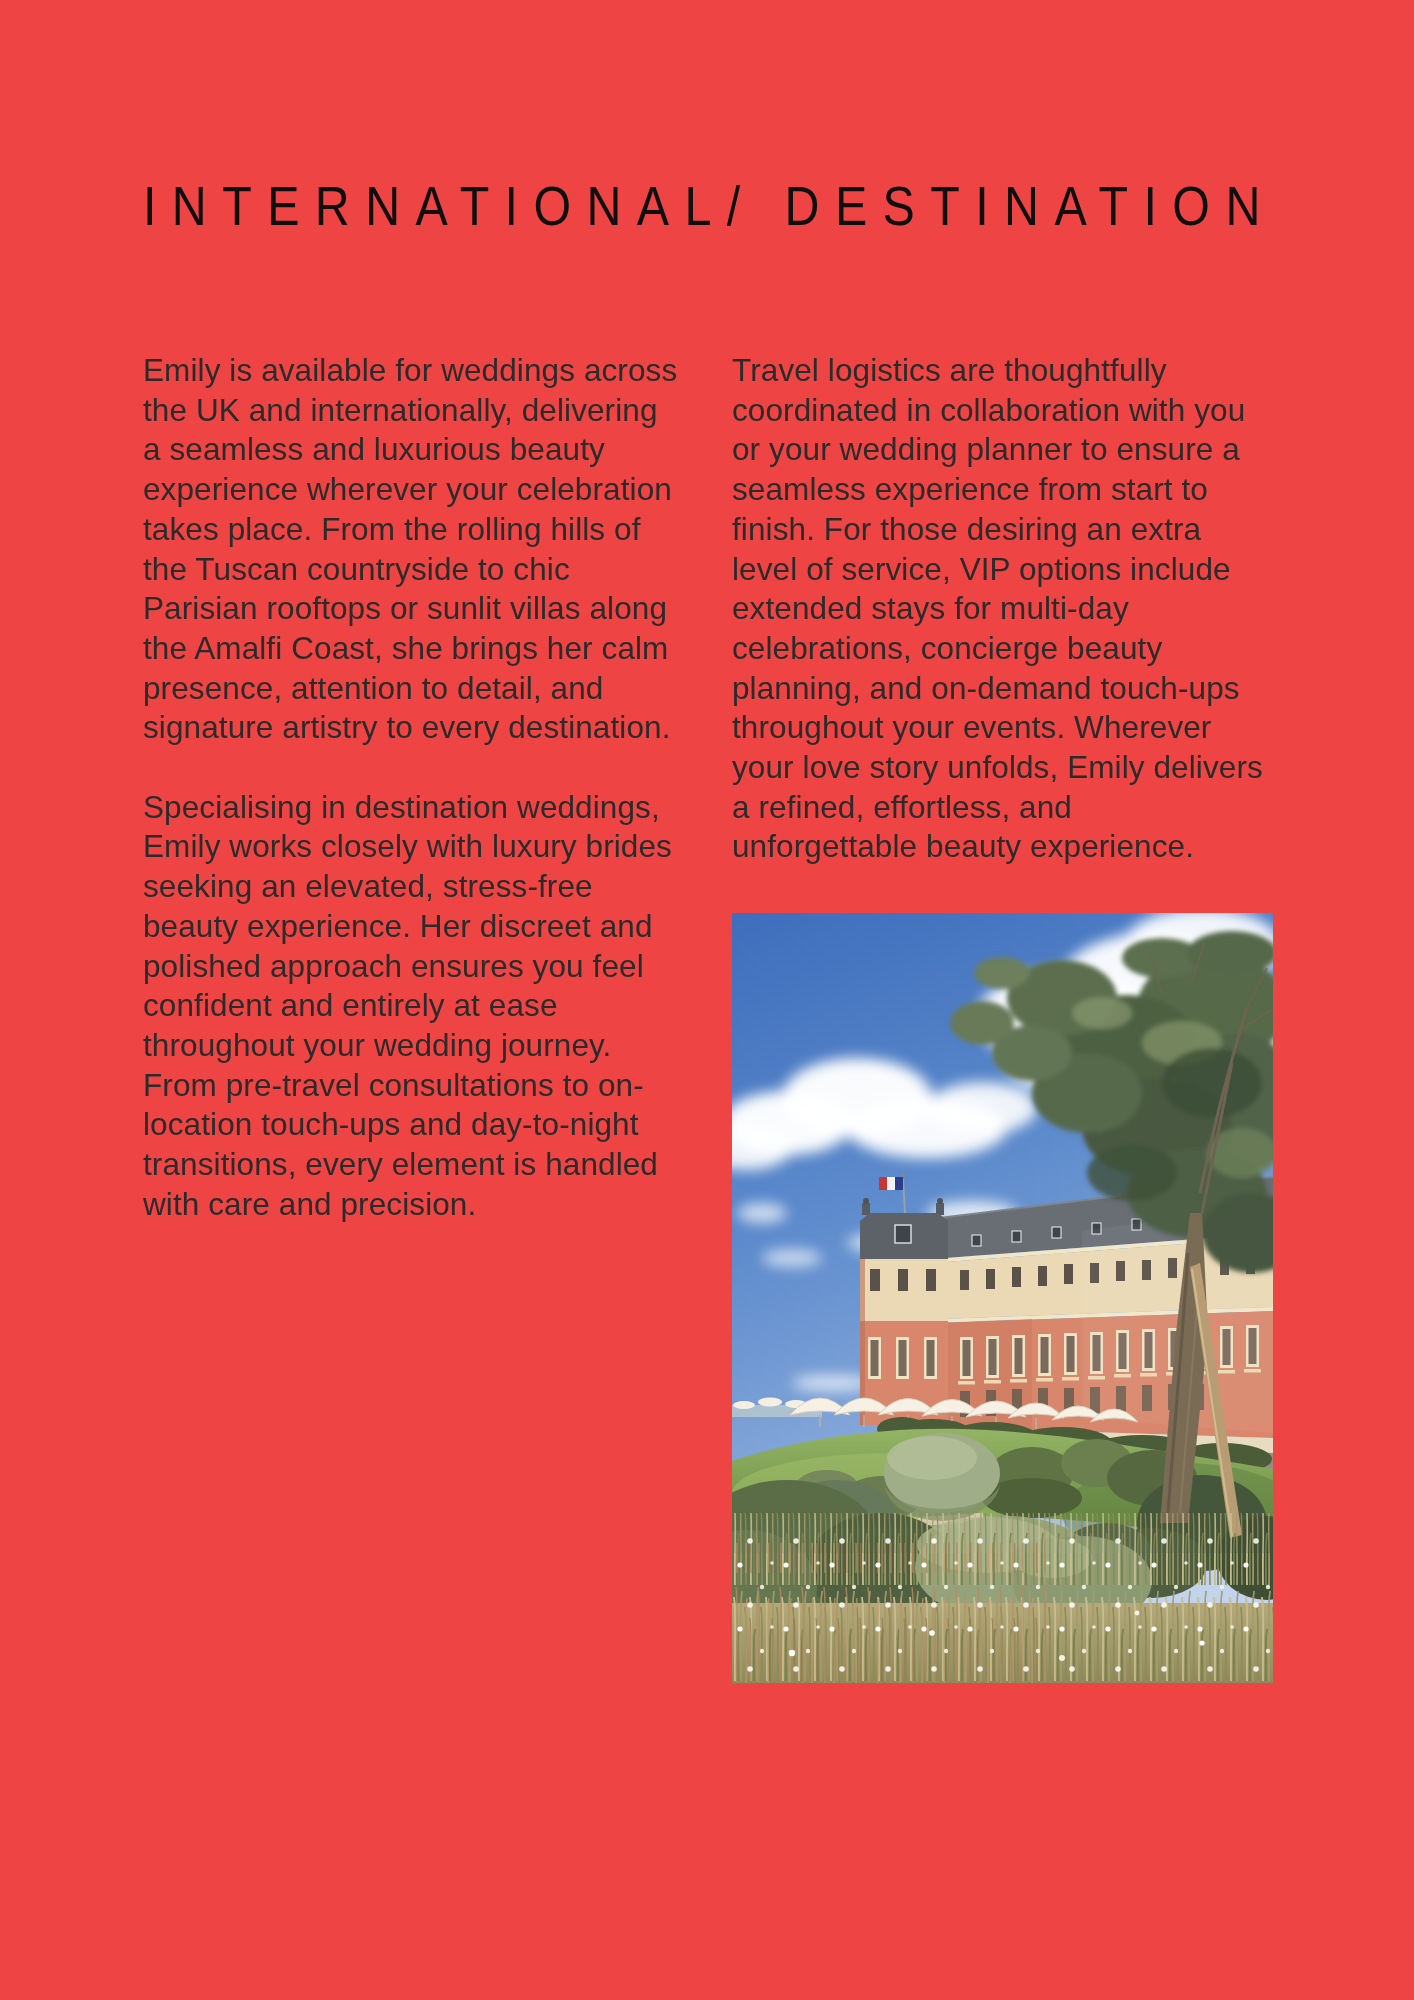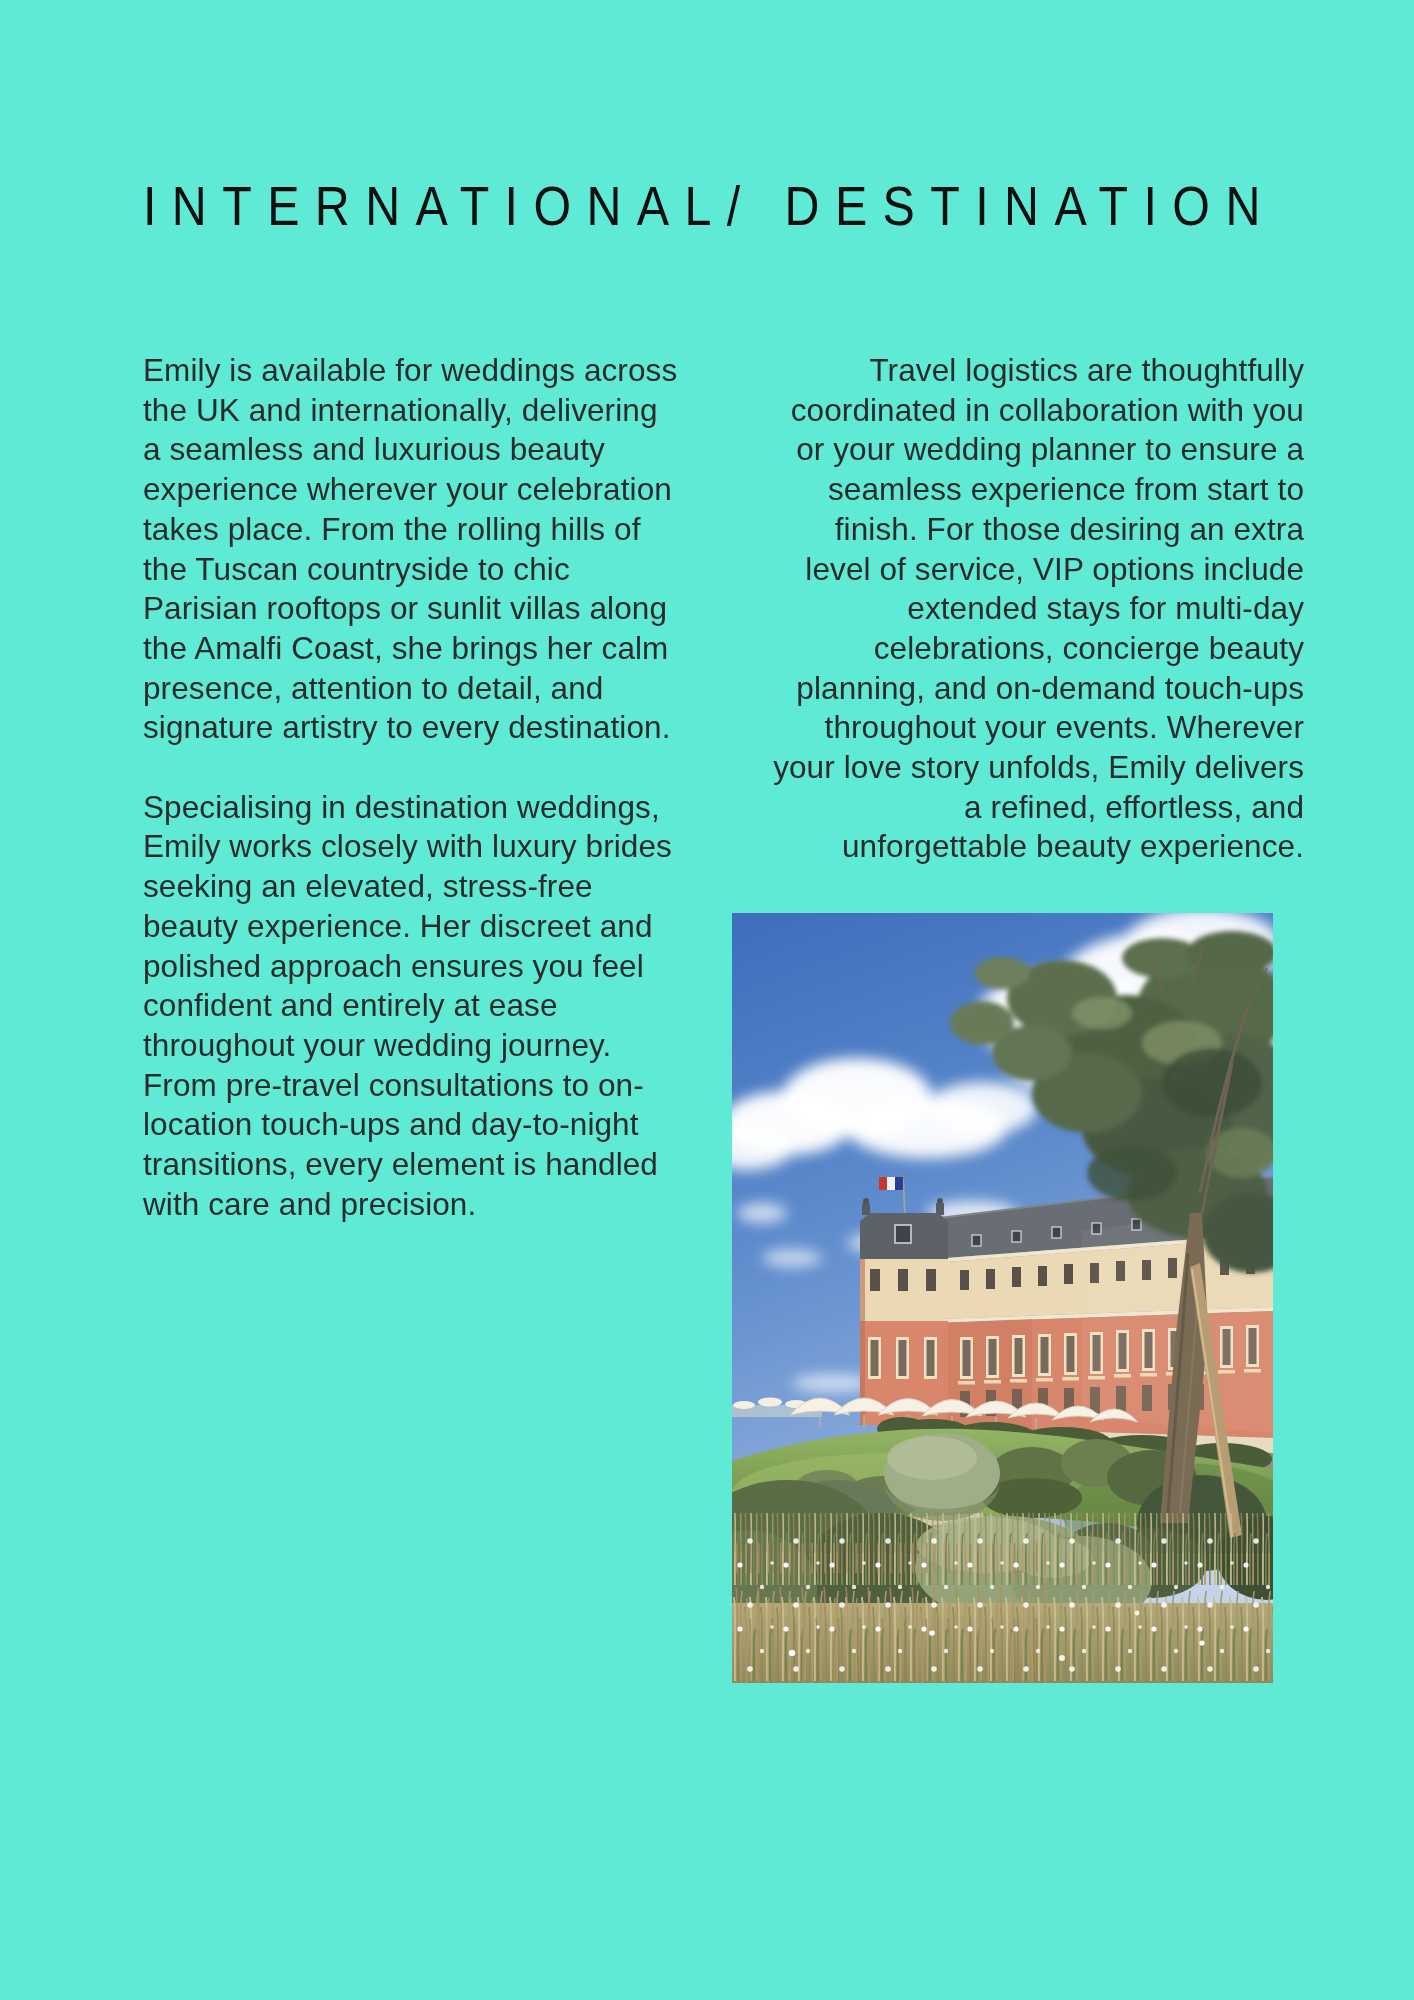--- a/index.html
+++ b/index.html
@@ -3,21 +3,21 @@
 <meta charset="utf-8">
 <style>
   html,body{margin:0;padding:0;}
   body{
     width:1414px;height:2000px;
     background:#ffffff;
     font-family:"Liberation Sans","DejaVu Sans",sans-serif;
     position:relative;
     overflow:hidden;
   }
-  .page{position:absolute;inset:0;background:#5eead4;}
+  .page{position:absolute;inset:0;background:#ef4444;}
   .doc-title{
     position:absolute;
     left:143px;top:142px;
     font-size:55px;
     line-height:1;
     letter-spacing:17.5px;
     font-weight:400;
     color:#0f0f0f;
     white-space:nowrap;
     transform:scaleX(0.88);
@@ -27,21 +27,21 @@
     position:absolute;
     top:303px;
     width:600px;
     color:#2b2b2b;
     font-size:31.5px;
     line-height:39.7px;
     letter-spacing:0.1px;
     margin-top:48px;
   }
   .col-left{left:143px;}
-  .col-right{left:704px;text-align:right;}
+  .col-right{left:732px;}
   .para{white-space:pre;}
   .para + .para{margin-top:39.7px;}
   .photo{
     position:absolute;
     left:732px;top:913px;
     width:541px;height:770px;
     overflow:hidden;
     background:#6f94cd;
   }
   .photo svg{display:block;width:541px;height:770px;}

